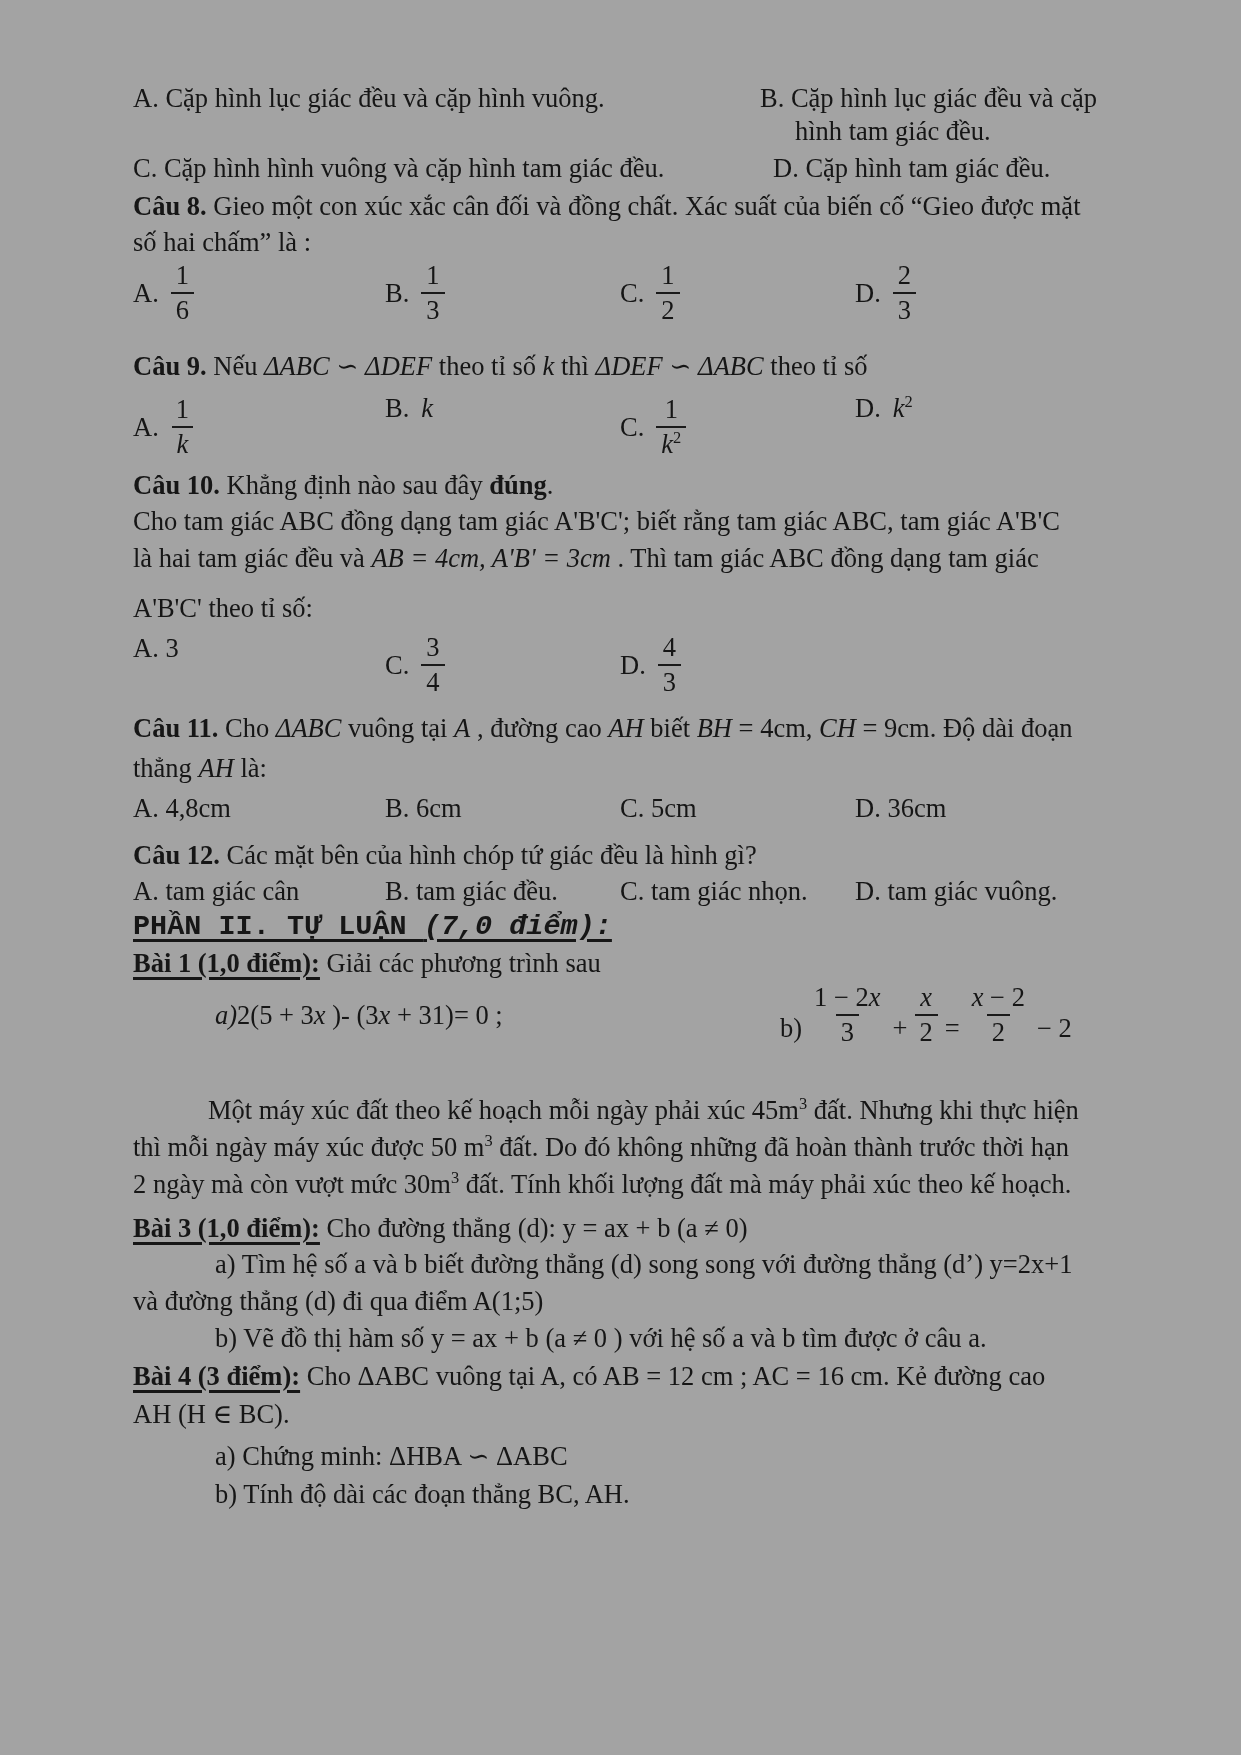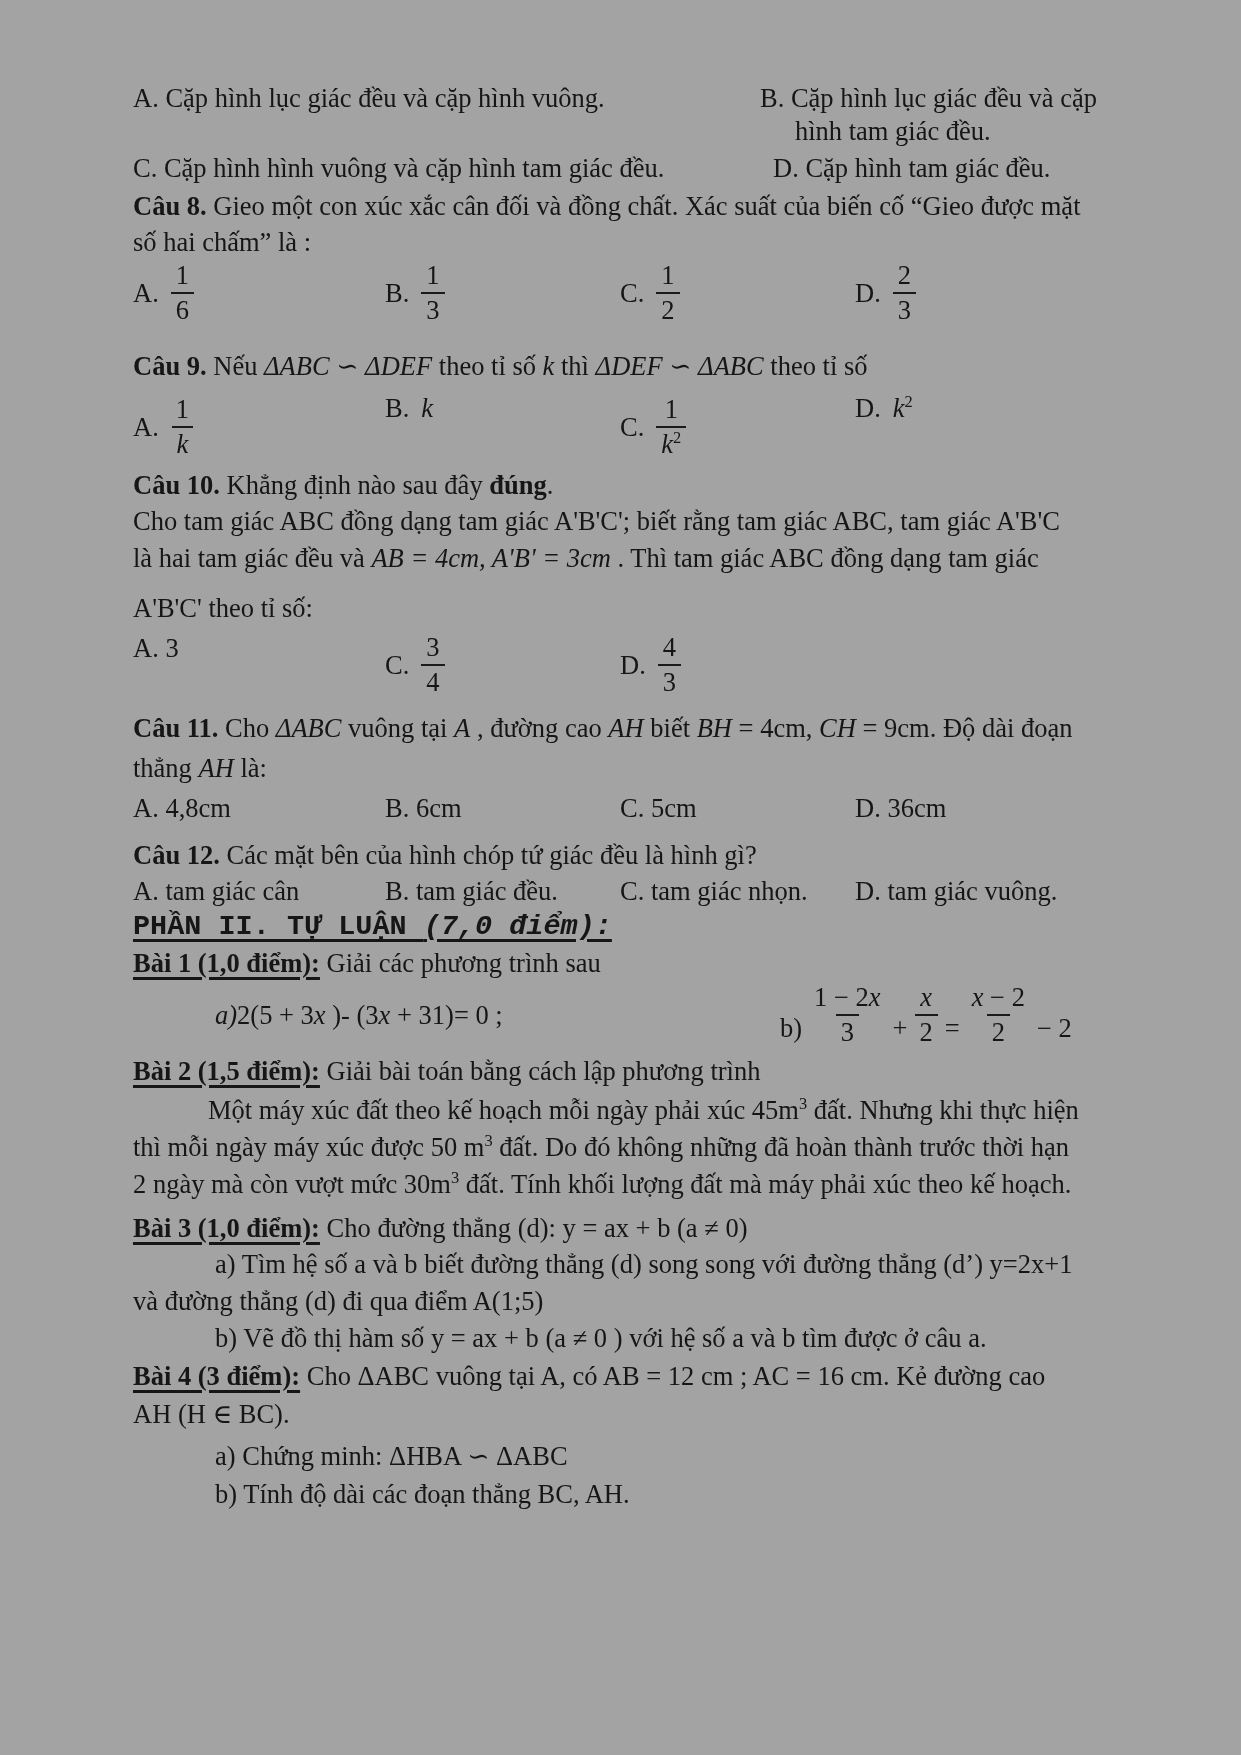--- a/index.html
+++ b/index.html
@@ -173,21 +173,20 @@
         <span class="den">2</span>
       </span>
     <span>=</span>
     <span class="frac">
         <span class="num"><i>x</i><span> − 2</span></span>
         <span class="den">2</span>
       </span>
     <span>− 2</span>
   </div>
 
-  <div class="ln" style="top:1053px"><b class="ul">Bài 2 (1,5 điểm):</b><span> Giải bài toán bằng cách lập phương trình</span></div>
   <div class="ln" style="top:1092px;left:208px"><span>Một máy xúc đất theo kế hoạch mỗi ngày phải xúc 45m</span><sup>3</sup><span> đất. Nhưng khi thực hiện</span></div>
   <div class="ln" style="top:1129px"><span>thì mỗi ngày máy xúc được 50 m</span><sup>3</sup><span> đất. Do đó không những đã hoàn thành trước thời hạn</span></div>
   <div class="ln" style="top:1166px"><span>2 ngày mà còn vượt mức 30m</span><sup>3</sup><span> đất. Tính khối lượng đất mà máy phải xúc theo kế hoạch.</span></div>
 
   <div class="ln" style="top:1210px"><b class="ul">Bài 3 (1,0 điểm):</b><span> Cho đường thẳng (d): y = ax + b (a ≠ 0)</span></div>
   <div class="ln" style="top:1246px;left:215px">a) Tìm hệ số a và b biết đường thẳng (d) song song với đường thẳng (d’) y=2x+1</div>
   <div class="ln" style="top:1283px">và đường thẳng (d) đi qua điểm A(1;5)</div>
   <div class="ln" style="top:1320px;left:215px">b) Vẽ đồ thị hàm số y = ax + b (a ≠ 0 ) với hệ số a và b tìm được ở câu a.</div>
 
   <div class="ln" style="top:1358px"><b class="ul">Bài 4 (3 điểm):</b><span> Cho ΔABC vuông tại A, có AB = 12 cm ; AC = 16 cm. Kẻ đường cao</span></div>

